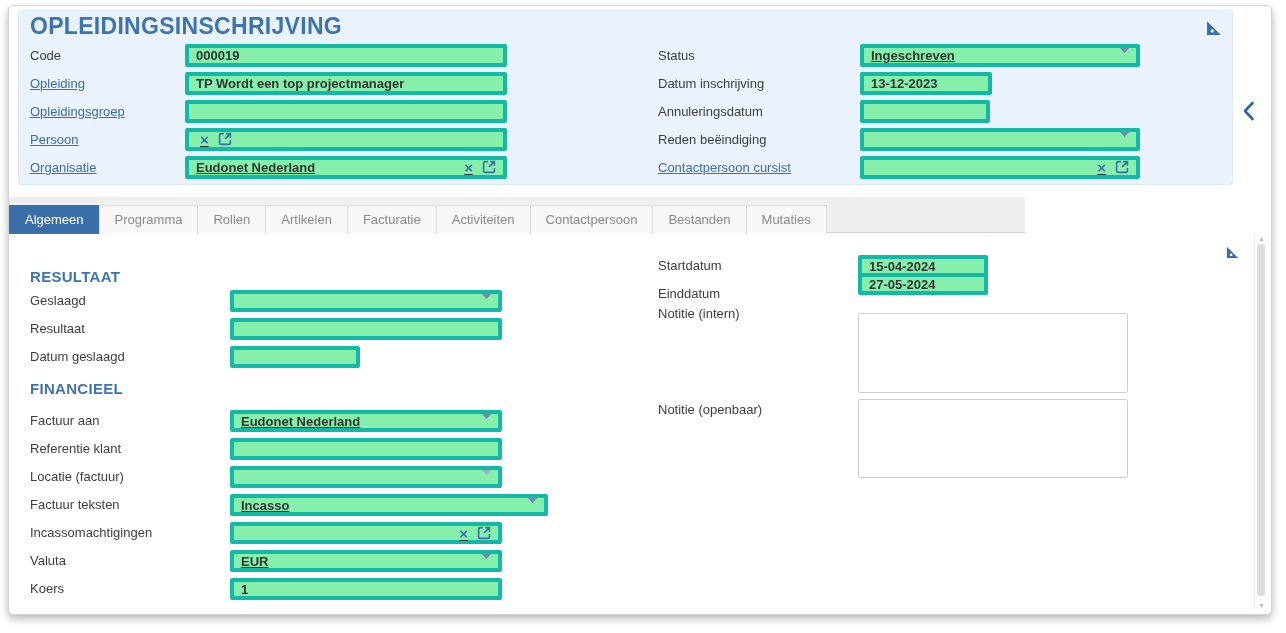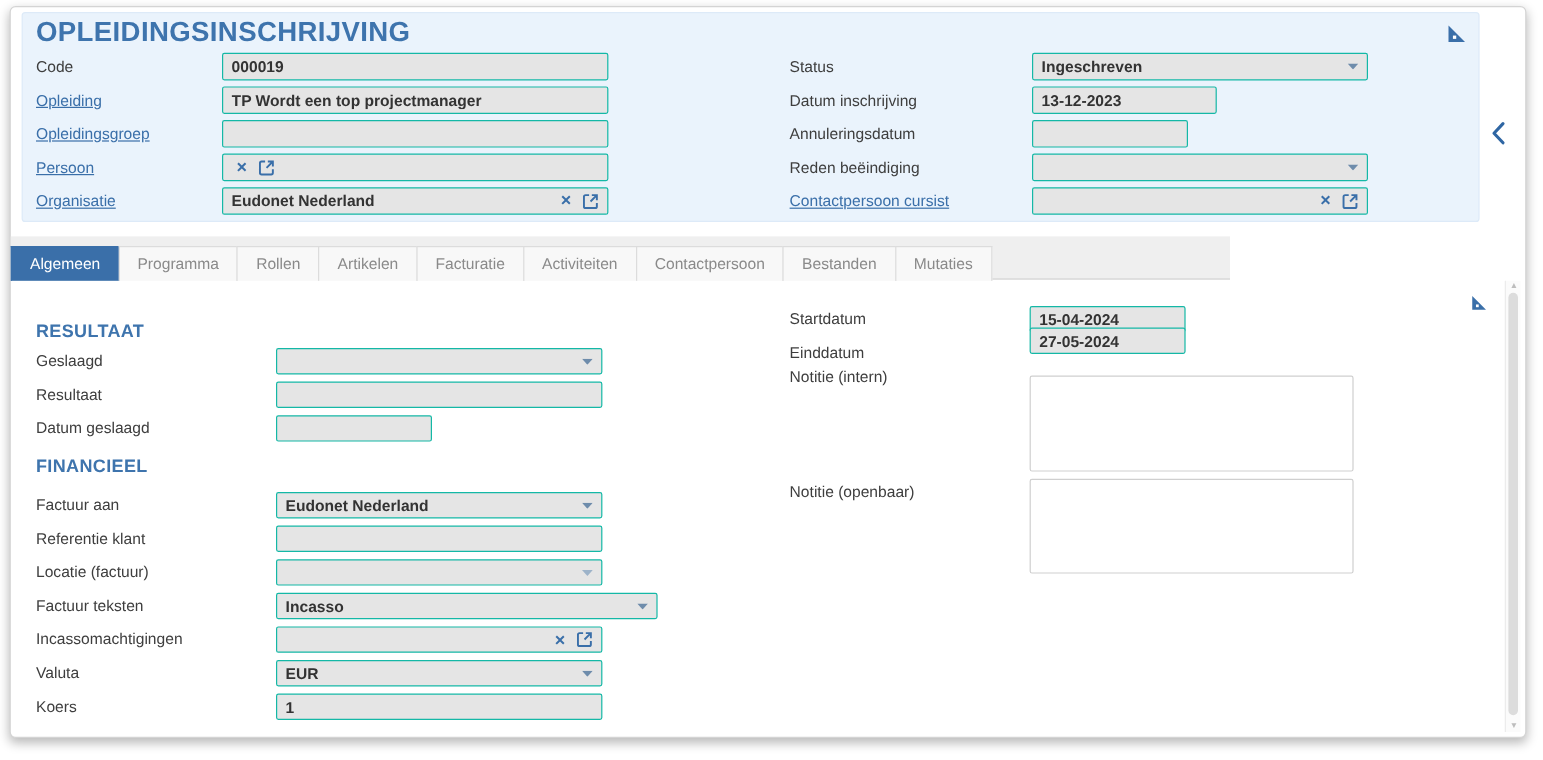--- a/index.html
+++ b/index.html
@@ -5,25 +5,25 @@
   html,body{margin:0;padding:0;background:#ffffff;font-family:"Liberation Sans",sans-serif;}
   .stage{position:relative;width:1286px;height:633px;background:#fff;overflow:hidden;}
   .card{position:absolute;left:8px;top:5px;width:1262px;height:608px;background:#fff;
         border:1px solid #d4d4d4;border-radius:5px;box-shadow:0 4px 9px rgba(0,0,0,.28);}
   .blue-panel{position:absolute;left:18px;top:10px;width:1215px;height:175px;background:#eaf3fc;
         border:1px solid #ddeaf8;border-radius:3px;box-sizing:border-box;}
   .panel-title{position:absolute;left:30px;top:13px;font-size:23px;font-weight:600;color:#3e74ad;letter-spacing:.3px;}
   .lbl{position:absolute;font-size:13px;color:#3e3e3e;white-space:nowrap;}
   .lnk{color:#3a6fa9;text-decoration:underline;cursor:pointer;}
   .sec{position:absolute;font-size:15px;font-weight:700;color:#3e74ad;letter-spacing:.3px;}
-  .inp{position:absolute;box-sizing:border-box;height:23px;background:#e5e5e5;border:1px solid #14b8a6;
+  .inp{position:absolute;box-sizing:border-box;height:23px;background:#86efac;border:4px solid #14b8a6;
        border-radius:2px;font-family:"Liberation Sans",sans-serif;font-size:13px;font-weight:600;color:#333;padding:0 7px;}
   input.inp{outline:none;}
   .h22{height:22px;}
-  .dd,.lookup{display:flex;align-items:center;padding:0 7px;cursor:pointer;}
+  .dd,.lookup{display:flex;padding:0 7px;cursor:pointer;text-decoration:underline;}
   .dd .val,.lookup .val{flex:1;overflow:hidden;white-space:nowrap;}
   .caret{flex:none;}
   .clear{flex:none;color:#3a6fa9;font-size:15px;font-weight:700;line-height:1;margin:0 9px 0 4px;cursor:pointer;}
   .extlink{flex:none;cursor:pointer;}
   .notitie{position:absolute;box-sizing:border-box;background:#fff;border:1px solid #cfcfcf;border-radius:2px;
        resize:none;font-family:"Liberation Sans",sans-serif;font-size:13px;color:#333;outline:none;}
   .tabbar{position:absolute;left:9px;top:197px;width:1016px;height:36px;background:#efefef;
        border-bottom:1px solid #d2d2d2;box-sizing:border-box;}
   .tabs{position:absolute;left:0;top:8px;display:flex;}
   .tab{height:28px;line-height:28px;padding:0 15px;font-size:13px;color:#8a8a8a;background:#f8f8f8;
@@ -85,21 +85,21 @@
 
   <span class="lbl" style="left:658px;top:48px">Status</span>
   <div class="inp dd" style="left:860px;top:44px;width:280px">
     <span class="val">Ingeschreven</span>
     <svg class="caret" width="9" height="5" viewBox="0 0 9 5">
         <polygon points="0,0 9,0 4.5,5" fill="#6e8cab"></polygon>
       </svg>
   </div>
 
   <span class="lbl" style="left:658px;top:76px">Datum inschrijving</span>
-  <input class="inp" style="left: 860px; top: 72px; width: 154px;" value="13-12-2023">
+  <input class="inp" style="left: 860px; top: 72px; width: 132px;" value="13-12-2023">
 
   <span class="lbl" style="left:658px;top:104px">Annuleringsdatum</span>
   <input class="inp" style="left: 860px; top: 100px; width: 130px;" value="">
 
   <span class="lbl" style="left:658px;top:132px">Reden beëindiging</span>
   <div class="inp dd" style="left:860px;top:128px;width:280px">
     <span class="val"></span>
     <svg class="caret" width="9" height="5" viewBox="0 0 9 5">
         <polygon points="0,0 9,0 4.5,5" fill="#6e8cab"></polygon>
       </svg>

